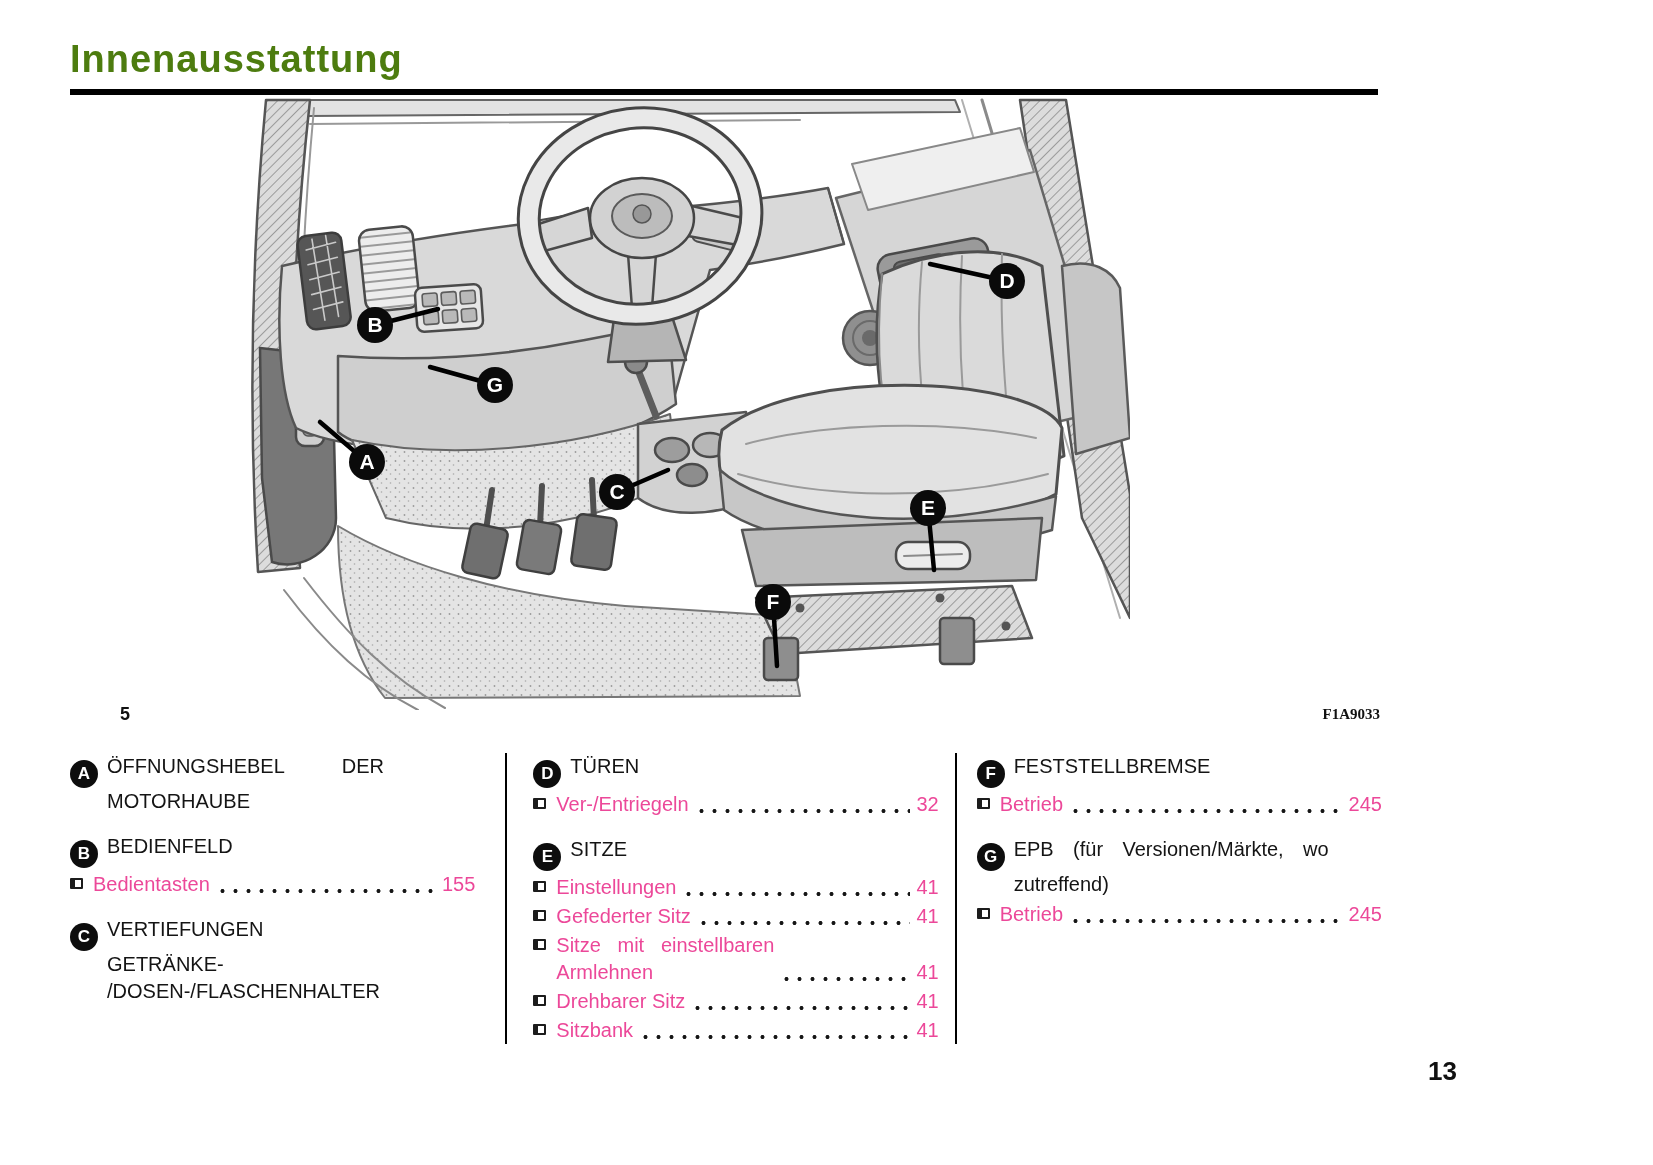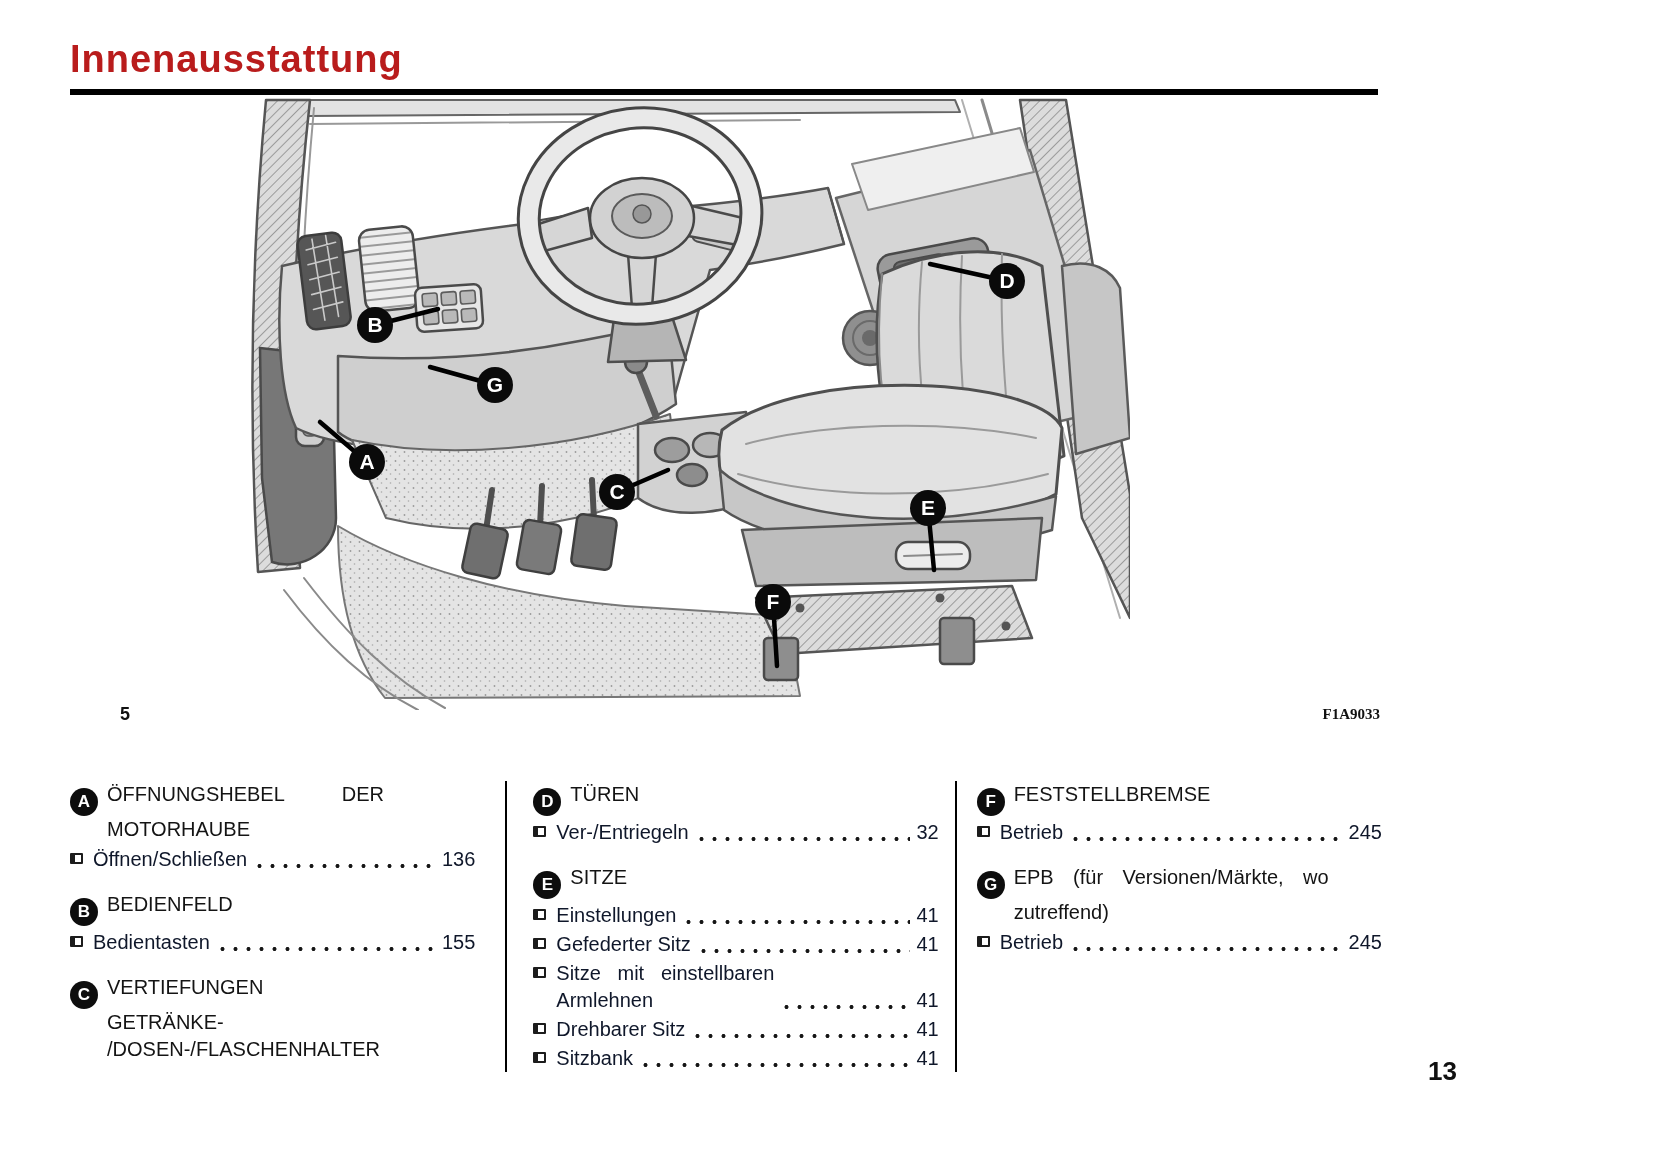--- a/index.html
+++ b/index.html
@@ -12,39 +12,39 @@
     overflow:hidden;
   }
   .page { position:absolute; inset:0; background:#fff; }
 
   
   .page-header {
     position:absolute; top:40px; left:70px; width:1308px;
     border-bottom:6px solid #000; padding-bottom:9px;
   }
   .page-title {
-    font-size:38px; font-weight:700; letter-spacing:1px; color:#b91c1c;
+    font-size:38px; font-weight:700; letter-spacing:1px; color:#4d7c0f;
     line-height:1.05;
   }
 
   
   .figure { position:absolute; top:98px; left:0; width:1653px; height:650px; }
   .illustration { position:absolute; left:240px; top:0; }
   .callout {
     position:absolute; width:36px; height:36px; border-radius:50%;
     background:#0a0a0a; color:#fff; font-weight:700; font-size:21px;
     line-height:36px; text-align:center;
   }
   .fig-number { position:absolute; left:120px; top:606px; font-size:18px; font-weight:700; }
   .fig-code   { position:absolute; right:273px; top:608px; font-size:15px; font-weight:700;font-family:Liberation Serif, serif; }
 
   
   .index {
     position:absolute; top:753px; left:70px; width:1312px;
-    display:flex; align-items:stretch;margin-top:28px;
+    display:flex; align-items:stretch;
   }
   .col { flex:1 1 0; }
   .col + .col { border-left:2px solid #000; }
   .col-1 { padding-right:30px; }
   .col-2 { padding-left:26px; padding-right:16px; }
   .col-3 { padding-left:20px; }
 
   .sec { margin-bottom:18px; }
   .sec:last-child { margin-bottom:0; }
   .sec-head {
@@ -58,21 +58,21 @@
   .marker {
     display:inline-block; width:28px; height:28px; border-radius:50%;
     background:#0d0d0d; color:#fff; text-align:center; text-indent:0;
     font-size:17px; font-weight:700; line-height:28px;
     margin-right:9px; vertical-align:-6px;
   }
 
   .entries { margin-top:3px; }
   .entry {
     display:flex; align-items:flex-end;
-    font-size:20px; line-height:27px; margin-top:2px; color:#0f172a;
+    font-size:20px; line-height:27px; margin-top:2px; color:#ec4899;
   }
   .bullet {
     flex:0 0 auto; align-self:flex-start;
     width:13px; height:11px; margin-top:7px; margin-right:10px;
     border:2px solid #1c1c1c; border-left-width:5px; border-radius:1px;
   }
   .entry-label.justify-wrap { max-width:218px; text-align:justify; }
   .leader {
     flex:1 1 auto; min-width:16px; height:6px;
     margin:0 6px 4px 10px;
@@ -242,28 +242,20 @@
     <span class="fig-code">F1A9033</span>
   </div>
 
   <div class="index">
 
     <div class="col col-1">
       <section class="sec">
         <div class="sec-head narrow">
           <span class="marker">A</span><span class="sec-title">ÖFFNUNGSHEBEL DER MOTORHAUBE</span>
         </div>
-        <div class="entries">
-          <div class="entry">
-            <span class="bullet"></span>
-            <span class="entry-label">Öffnen/Schließen</span>
-            <span class="leader"></span>
-            <span class="entry-page">136</span>
-          </div>
-        </div>
       </section>
 
       <section class="sec">
         <div class="sec-head">
           <span class="marker">B</span><span class="sec-title">BEDIENFELD</span>
         </div>
         <div class="entries">
           <div class="entry">
             <span class="bullet"></span>
             <span class="entry-label">Bedientasten</span>

